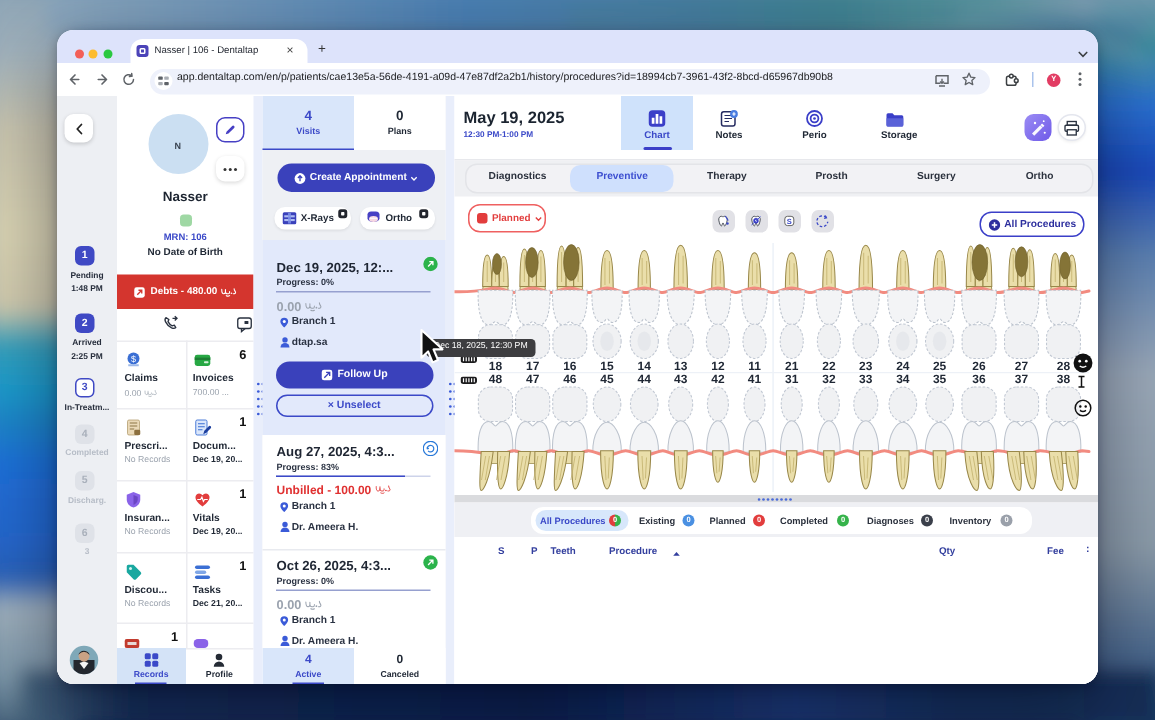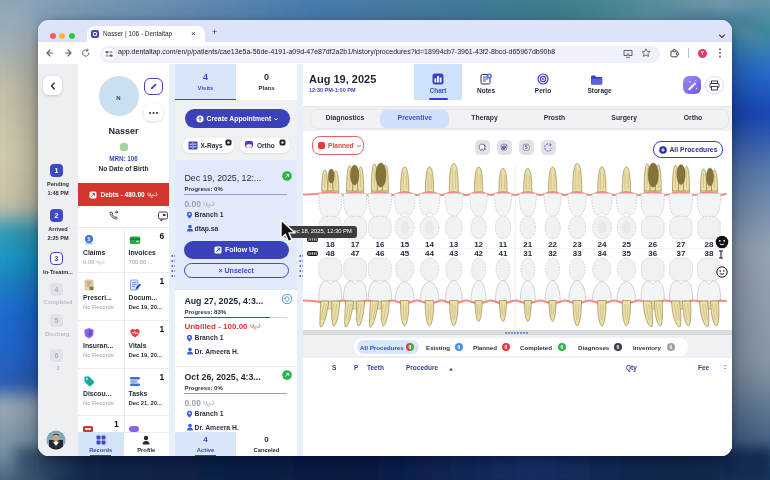--- a/index.html
+++ b/index.html
@@ -371,21 +371,21 @@
           <path d="M1 2 a4 2.5 0 0 1 8 0 v2.5 a4 2.5 0 0 1 -8 0 Z" fill="#4740c4"></path>
           <ellipse cx="5" cy="5" rx="3" ry="2" fill="#f6d7e2"></ellipse>
           <path d="M2.5 4.5 h5" stroke="#fff" stroke-width="0.7"></path>
         </svg>
         <div class="t" style="left:82px;top:77.8px;font-size:6.5px;color:#1f2734;font-weight:600;">Ortho</div>
         <svg class="abs" width="7" height="7" viewBox="0 0 7 7" style="left:104px;top:75px" xmlns="http://www.w3.org/2000/svg">
           <rect x="0.5" y="0.5" width="6" height="6" rx="1.8" fill="#23262e"></rect>
           <rect x="2.4" y="2.4" width="2.2" height="2.2" rx="0.5" fill="#fff"></rect>
         </svg>
         <div class="abs" style="left:0;top:96px;width:122px;height:130px;background:#e2e9fb"></div>
-        <div class="t" style="left:9.4px;top:109px;font-size:8.8px;color:#1f2633;font-weight:400;">Dec 19, 2025, 12:...</div>
+        <div class="t" style="left:9.4px;top:109px;font-size:8.8px;color:#1f2633;font-weight:700;">Dec 19, 2025, 12:...</div>
         <svg class="abs" width="10" height="10" viewBox="0 0 10 10" style="left:106.7px;top:106.8px" xmlns="http://www.w3.org/2000/svg">
           <circle cx="5" cy="5" r="4.8" fill="#2bb34b"></circle>
           <path d="M3.4 6.6 L6.6 3.4 M4.2 3.4 h2.4 v2.4" stroke="#fff" stroke-width="0.9" fill="none"></path>
         </svg>
         <div class="t" style="left:9.4px;top:122px;font-size:6px;color:#2a3242;font-weight:600;">Progress: 0%</div>
         <div class="abs" style="left:9.4px;top:130.3px;width:103px;height:1px;background:#96a0cf"></div>
         <div class="t" style="left:9.4px;top:134.5px;font-size:8.5px;font-weight:700;color:#9aa2ae">0.00&nbsp;<svg width="12" height="8" viewBox="0 0 16 9" xmlns="http://www.w3.org/2000/svg" style="vertical-align:-1px">
             <path d="M1.2 2.2 C1.2 5.5 1.6 6.4 3.2 6.4 C4.4 6.4 4.8 5.6 4.8 4.4 M4.8 2.4 L4.8 4.4 C4.8 5.8 5.4 6.4 6.6 6.4 L7.6 6.4 C8.4 6.4 8.8 5.8 8.8 4.9 L8.8 4.4 M5.6 8.3 C6.8 8.9 8 8.9 8.8 8.3" fill="none" stroke="#9aa2ae" stroke-width="0.9" stroke-linecap="round"></path>
             <circle cx="10.6" cy="6" r="0.8" fill="#9aa2ae"></circle>
             <path d="M13.2 1.6 C13.2 3.4 14.6 4.2 14.6 5.2 C14.6 6.2 13.6 6.6 12.4 6.4" fill="none" stroke="#9aa2ae" stroke-width="0.9" stroke-linecap="round"></path>
@@ -460,21 +460,21 @@
         <div class="t" style="left:19.5px;top:359.5px;font-size:6.8px;color:#2a3242;font-weight:600;">Dr. Ameera H.</div>
         <div class="abs" style="left:0;top:368px;width:122px;height:24px;background:#fff"></div>
         <div class="abs" style="left:0;top:368px;width:61px;height:24px;background:#d9e6fa"></div>
         <div class="t" style="left:0px;top:371px;width:61px;text-align:center;font-size:8px;color:#3b49c8;font-weight:700;">4</div>
         <div class="t" style="left:0px;top:382.5px;width:61px;text-align:center;font-size:5.8px;color:#3b49c8;font-weight:700;">Active</div>
         <div class="abs" style="left:20px;top:390.5px;width:21px;height:1.5px;background:#3b49c8"></div>
         <div class="t" style="left:61px;top:371px;width:61px;text-align:center;font-size:8px;color:#1f2734;font-weight:700;">0</div>
         <div class="t" style="left:61px;top:382.5px;width:61px;text-align:center;font-size:5.8px;color:#1f2734;font-weight:600;">Canceled</div>
       </div>
       <div id="chartp">
-        <div class="t" style="left:6px;top:8.5px;font-size:11px;color:#1b2430;font-weight:700;">Aug 19, 2025</div>
+        <div class="t" style="left:6px;top:8.5px;font-size:11px;color:#1b2430;font-weight:700;">May 19, 2025</div>
         <div class="t" style="left:6px;top:22.5px;font-size:5.5px;color:#3b49c8;font-weight:700;">12:30 PM-1:00 PM</div>
         <div class="abs" style="left:111px;top:0;width:48px;height:36px;background:#cfe2fb"></div>
         <div class="abs" style="left:126px;top:34px;width:19px;height:2px;border-radius:1px;background:#3b3fc8"></div>
         <svg class="abs" width="12" height="12" viewBox="0 0 12 12" style="left:129px;top:9px" xmlns="http://www.w3.org/2000/svg">
           <rect x="0.5" y="0.5" width="11" height="11" rx="2.5" fill="#3b3fc8"></rect>
           <rect x="2.5" y="5.5" width="1.8" height="4" fill="#fff"></rect>
           <rect x="5.1" y="3" width="1.8" height="6.5" fill="#fff"></rect>
           <rect x="7.7" y="4.5" width="1.8" height="5" fill="#fff"></rect>
         </svg>
         <div class="t" style="left:111px;top:23px;width:48px;text-align:center;font-size:6.5px;color:#3b49c8;font-weight:700;">Chart</div>

